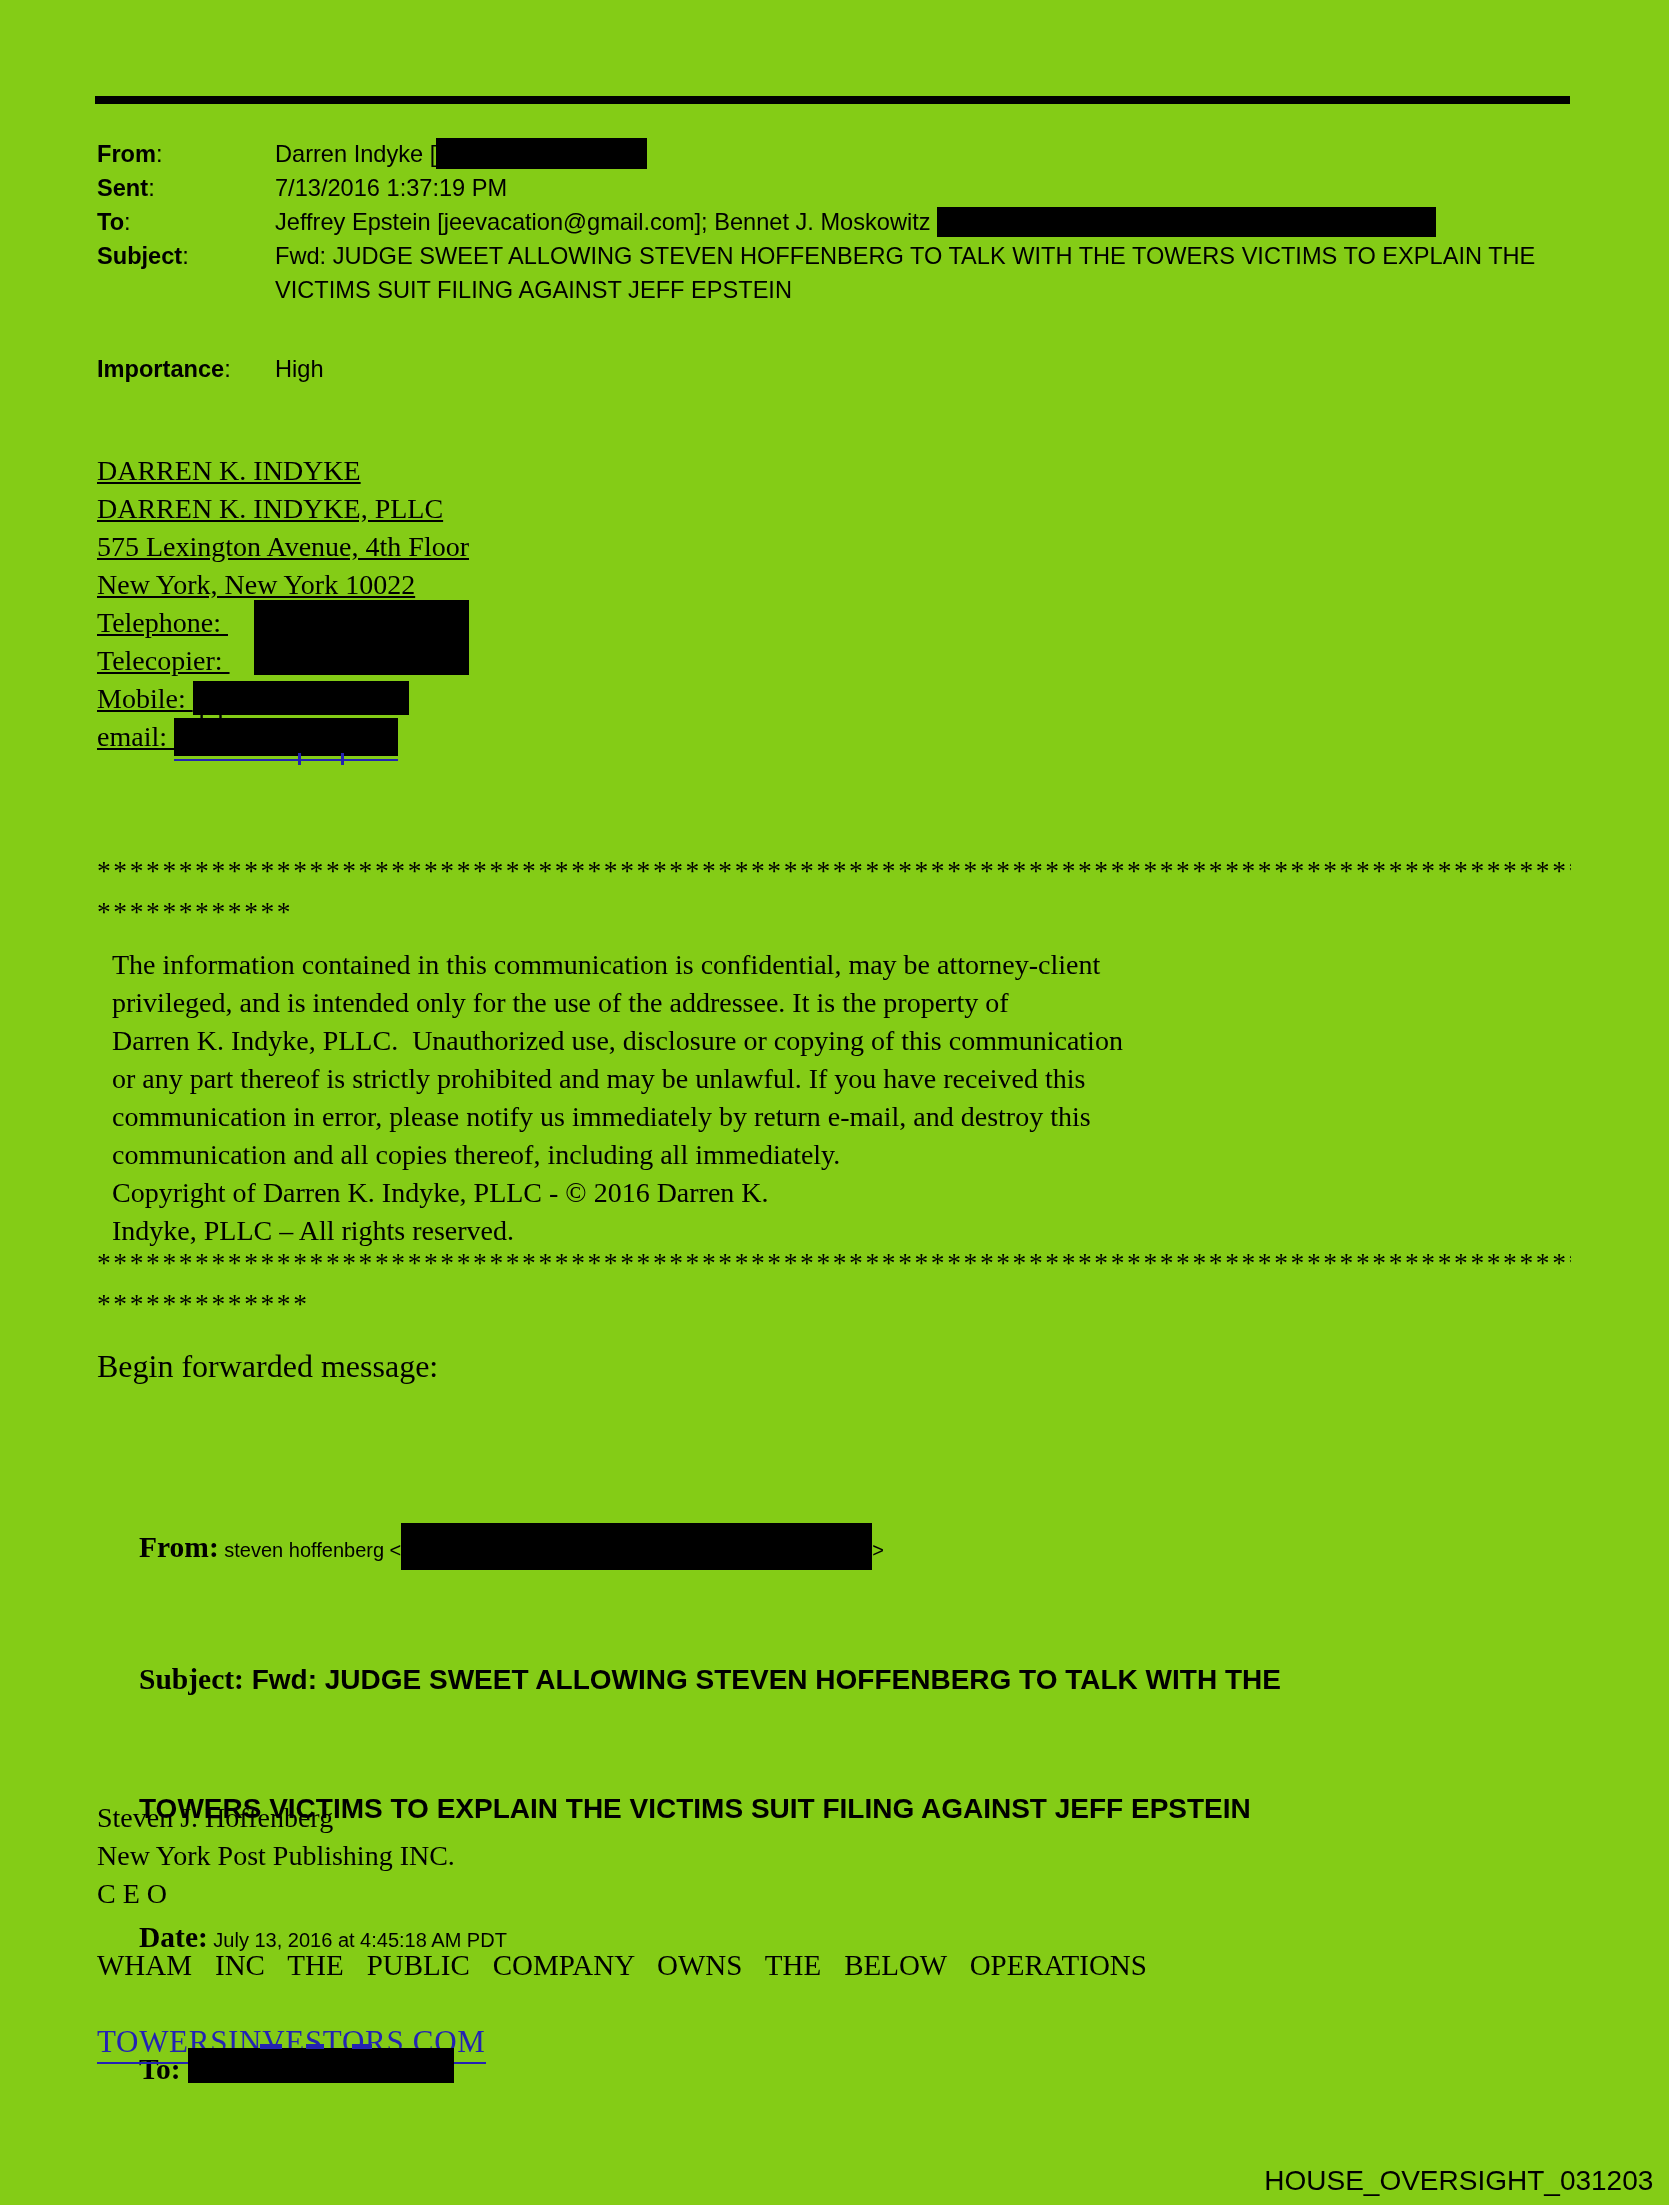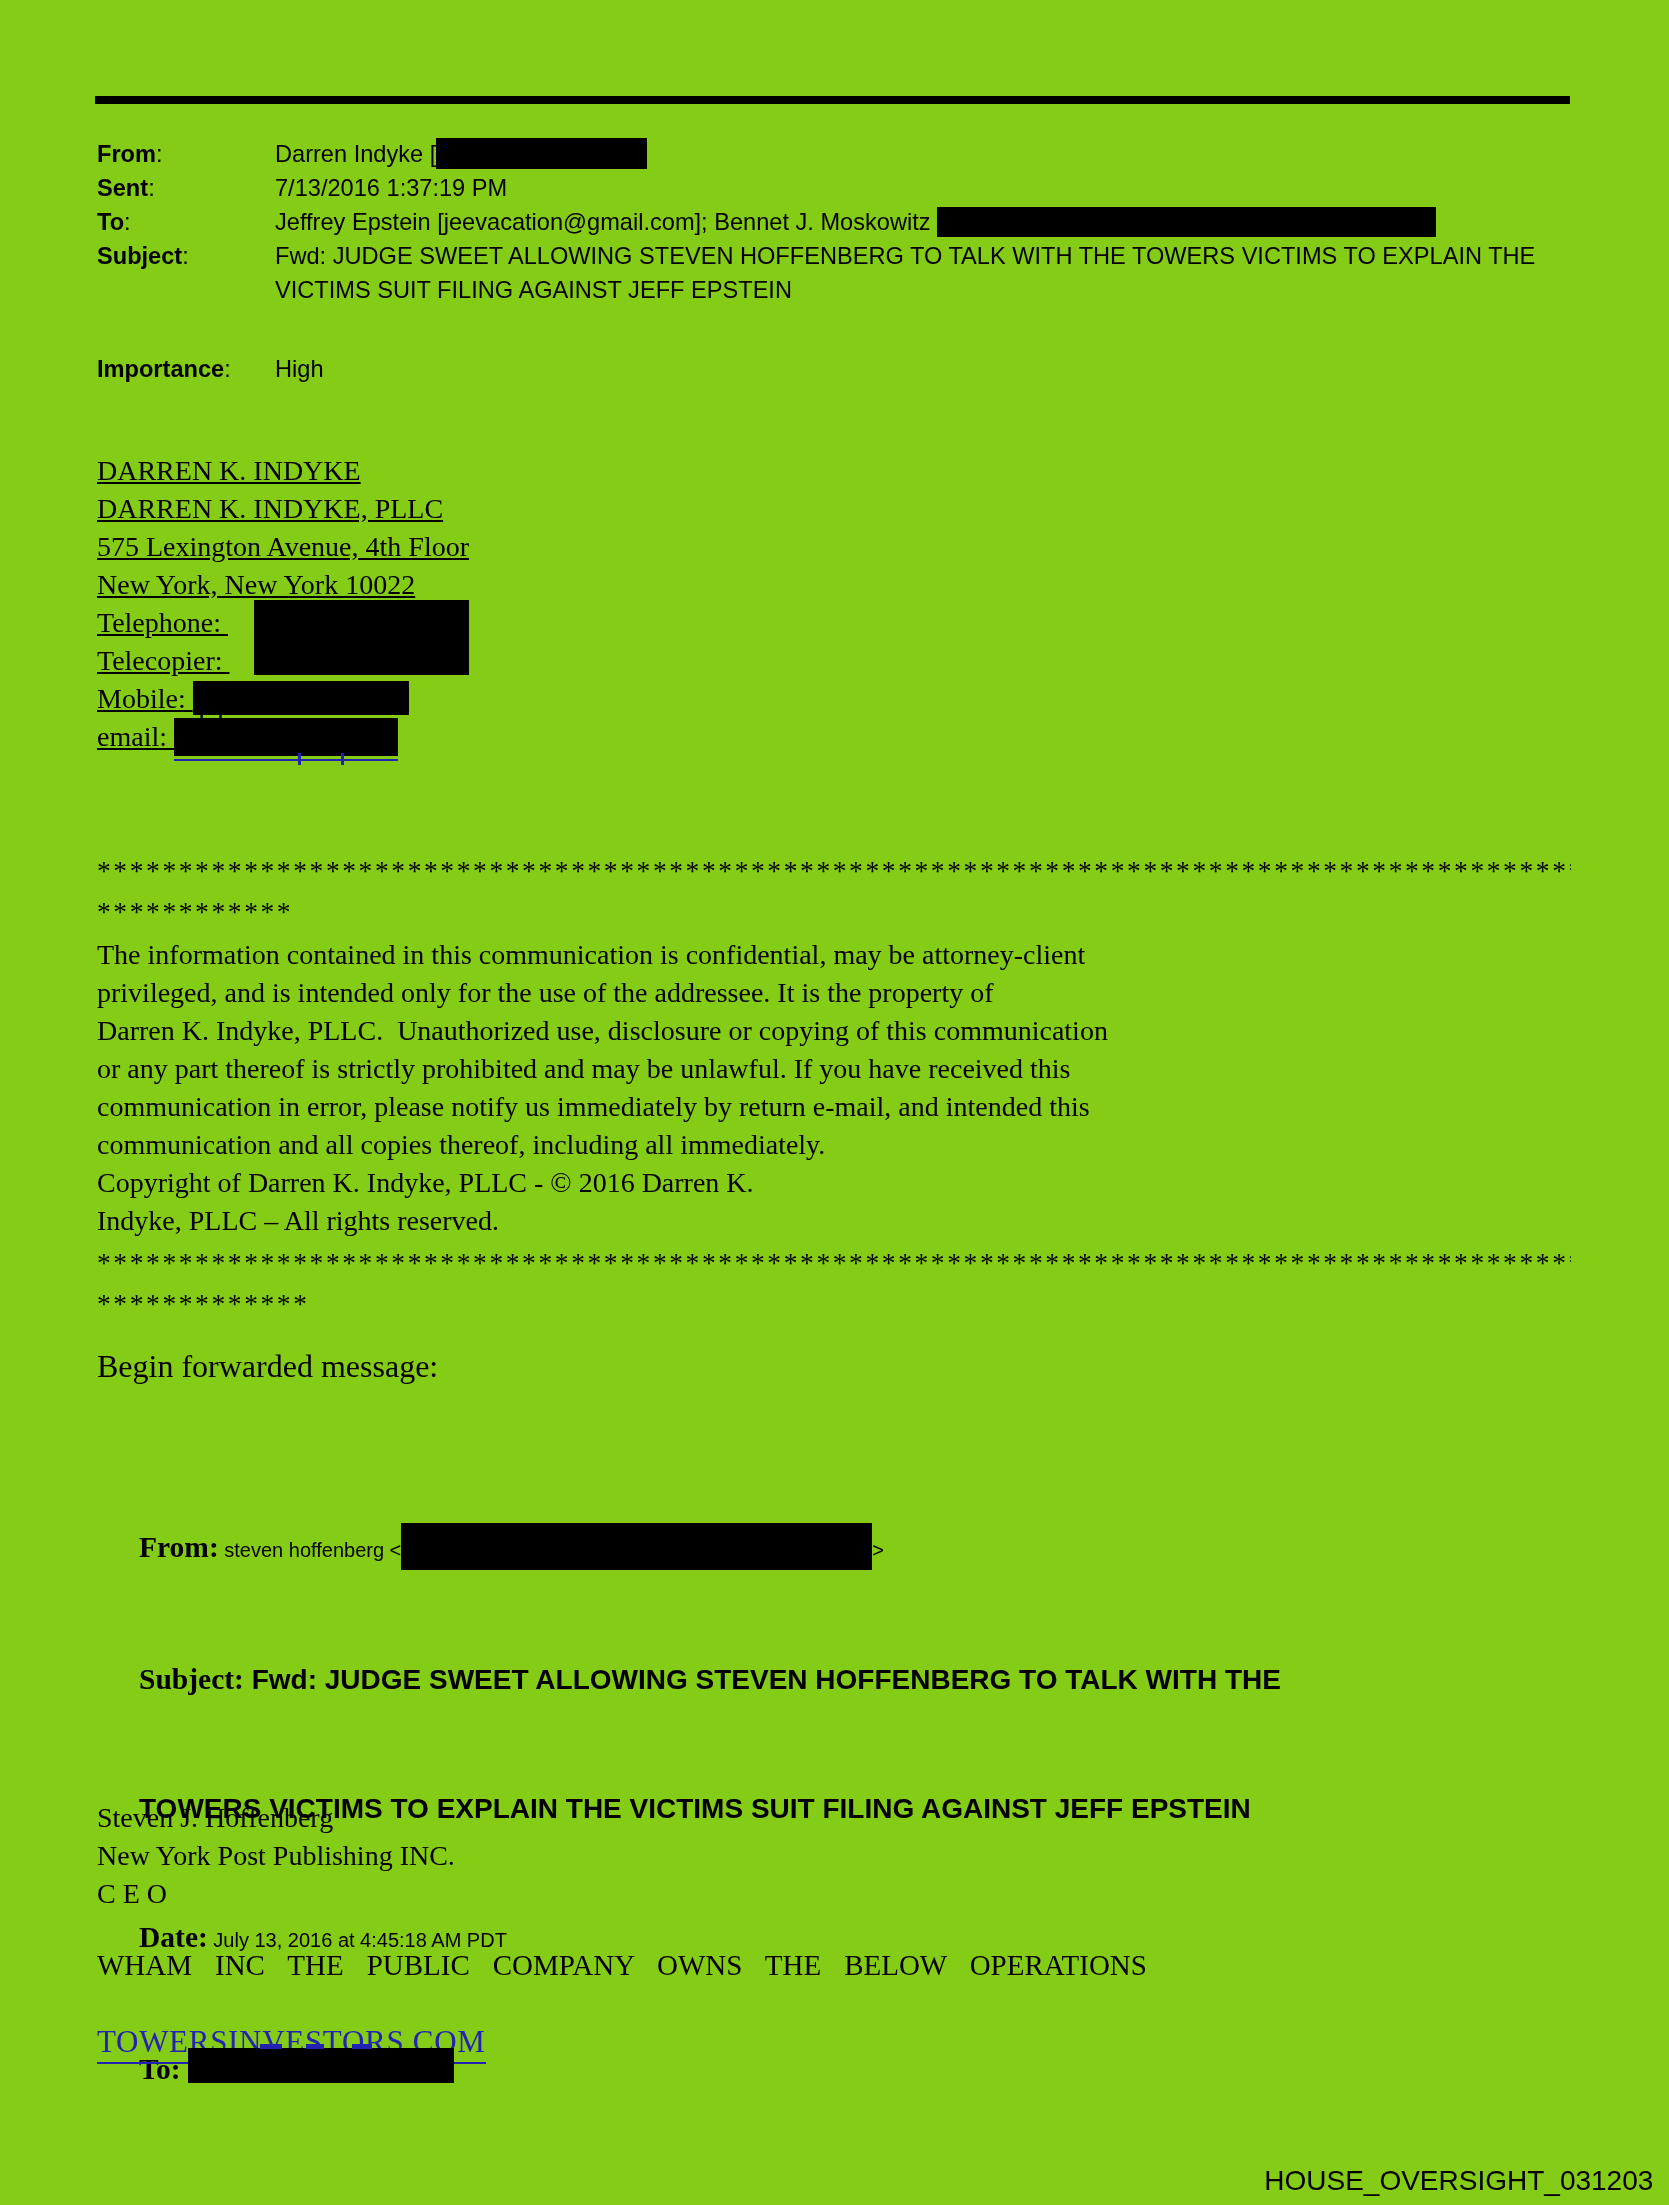--- a/index.html
+++ b/index.html
@@ -52,22 +52,22 @@
     position:absolute; width:2.6px; height:11.8px; background:#2323b3; bottom:-9.2px;
   }
   .tel-box { left:254px; top:600px; width:215px; height:75px; }
   
   .stars-block { position:absolute; left:97px; width:1474px; }
   .stars {
     font-size:27.5px; line-height:41px; letter-spacing:2.6px;
     white-space:nowrap; overflow:hidden; height:41px;
   }
   .body-par {
-    position:absolute; left:97px; width:1506px;
-    font-size:28px; line-height:38px;
+    position:absolute; left:112px; width:1506px;
+    font-size:28px; line-height:38px;margin-top:10px;
   }
   .bline { height:38px; white-space:pre; }
   .begin-fwd {
     position:absolute; left:97px; top:1348px;
     font-size:32px; white-space:pre;
   }
   
   .fwd {
     position:absolute; left:97px; top:1483px; width:1506px;
     font-size:28px; line-height:43px;
@@ -152,21 +152,21 @@
   <div class="stars-block" style="top:850px;">
     <div class="stars">**************************************************************************************************************</div>
     <div class="stars">************</div>
   </div>
 
   <div class="body-par" style="top:936px;">
     <div class="bline">The information contained in this communication is confidential, may be attorney-client</div>
     <div class="bline">privileged, and is intended only for the use of the addressee. It is the property of</div>
     <div class="bline">Darren K. Indyke, PLLC.  Unauthorized use, disclosure or copying of this communication</div>
     <div class="bline">or any part thereof is strictly prohibited and may be unlawful. If you have received this</div>
-    <div class="bline">communication in error, please notify us immediately by return e-mail, and intended this</div>
+    <div class="bline">communication in error, please notify us immediately by return e-mail, and destroy this</div>
     <div class="bline">communication and all copies thereof, including all immediately.</div>
     <div class="bline">Copyright of Darren K. Indyke, PLLC - © 2016 Darren K.</div>
     <div class="bline">Indyke, PLLC – All rights reserved.</div>
   </div>
 
   <div class="stars-block" style="top:1242px;">
     <div class="stars">**************************************************************************************************************</div>
     <div class="stars">*************</div>
   </div>
 

